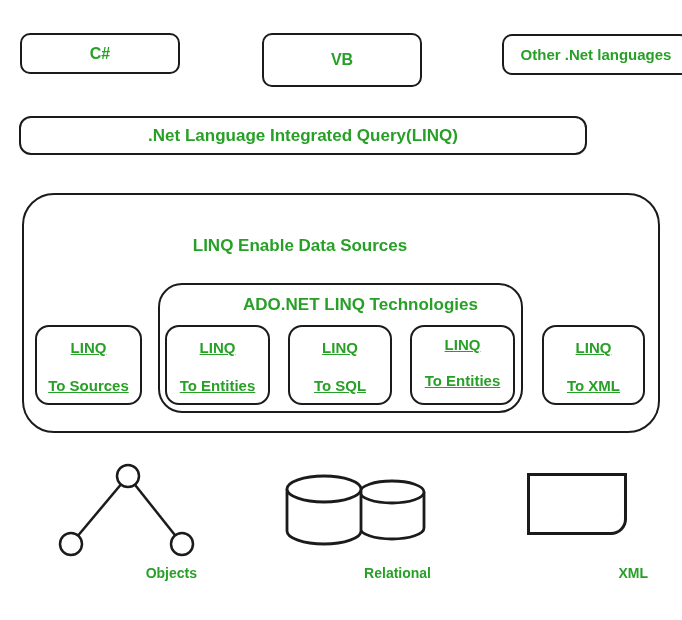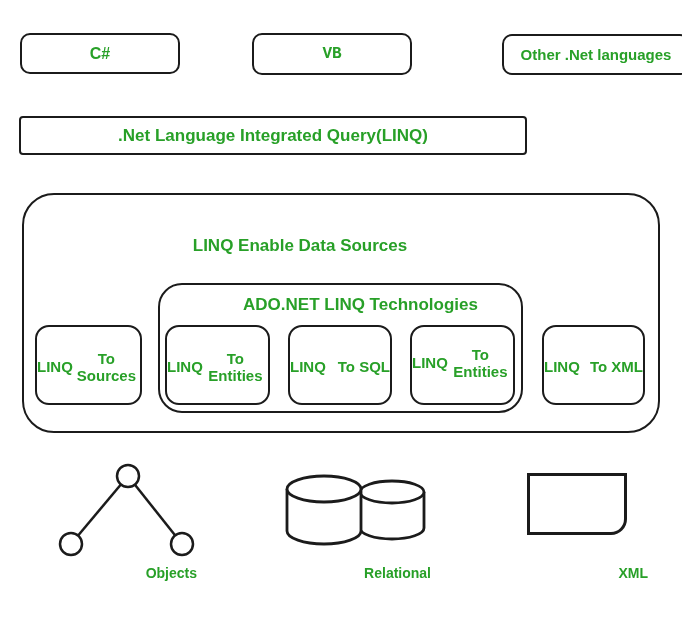--- a/index.html
+++ b/index.html
@@ -23,48 +23,49 @@
     border-radius: 10px;
     background: #ffffff;
     display: flex;
     align-items: center;
     justify-content: center;
     text-align: center;
     box-sizing: border-box;
     font-size: 16px;
   }
   .box-csharp { left: 20px; top: 33px; width: 160px; height: 41px; }
-  .box-vb     { left: 252px; top: 33px; width: 160px; height: 42px; font-family: Liberation Mono, monospace; }
+  .box-vb     { left: 262px; top: 33px; width: 160px; height: 54px; }
   .box-other  { left: 502px; top: 34px; width: 188px; height: 41px; font-size: 15px; line-height: 17px; }
-  .linq-bar   { left: 19px; top: 116px; width: 508px; height: 39px; border-radius: 4px; font-size: 17px; }
+  .linq-bar   { left: 19px; top: 116px; width: 568px; height: 39px; border-radius: 12px; font-size: 17px; }
   .big-box    { left: 22px; top: 193px; width: 638px; height: 240px; border-radius: 32px; }
   .big-title  {
     position: absolute; left: 22px; top: 236px; width: 556px;
     text-align: center; font-size: 17px;
   }
   .ado-box    { left: 158px; top: 283px; width: 365px; height: 130px; border-radius: 24px; }
   .ado-title  {
     position: absolute; left: 158px; top: 295px; width: 365px;
     text-align: center; font-size: 17px; margin-left: 20px;
   }
   .small-box {
     position: absolute;
     top: 325px;
     height: 80px;
     border: 2px solid #1b1b1b;
     border-radius: 14px;
     background: #ffffff;
     box-sizing: border-box;
     display: flex;
-    flex-direction: row;
+    flex-direction: column;
     justify-content: space-between;
     align-items: center;
     padding: 12px 0 9px 0;
     font-size: 15px;
     text-align: center;
+    text-decoration: underline;
   }
   .sb-objects  { left: 35px;  width: 107px; }
   .sb-datasets { left: 165px; width: 105px; }
   .sb-sql      { left: 288px; width: 104px; }
   .sb-entities { left: 410px; width: 105px; padding: 9px 0 14px 0; }
   .sb-xml      { left: 542px; width: 103px; }
   .icon-svg { position: absolute; }
   .tree-svg { left: 50px; top: 458px; }
   .cyl-svg  { left: 280px; top: 465px; }
   .doc-shape {

